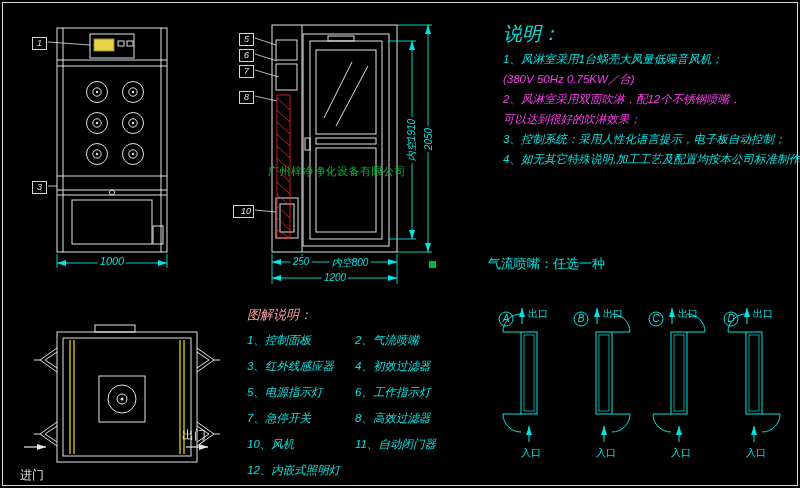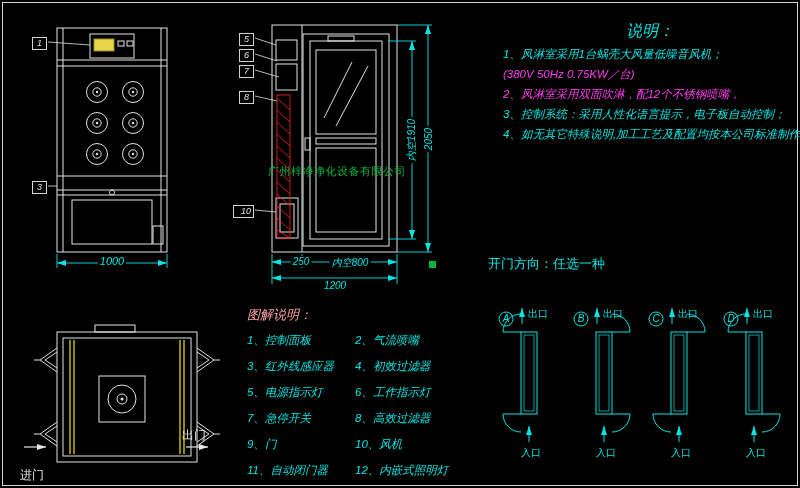--- a/index.html
+++ b/index.html
@@ -16,21 +16,21 @@
   .fs12{font-size:12px;}
   .fs11{font-size:11px;}
   .fs10{font-size:10px;}
   .dimh{position:absolute;color:#00e5e5;font-size:10px;font-style:italic;background:#000;
         padding:0 2px;white-space:nowrap;transform:translateX(-50%);}
   .dimv{position:absolute;color:#00e5e5;font-size:10px;font-style:italic;background:#000;
         padding:0 2px;white-space:nowrap;transform:translate(-50%,-50%) rotate(-90deg);}
   .callout{position:absolute;min-width:9px;text-align:center;border:1px solid #cfd4d8;
            color:#dfe3e6;font-size:9px;line-height:11px;padding:0 2px;background:#000;font-style:italic;}
   .notes{position:absolute;left:503px;top:21px;width:294px;}
-  .notes .title{font-size:16px;color:#00e5e5;font-style:italic;margin-bottom:6px;text-align:center;}
+  .notes .title{font-size:19px;color:#00e5e5;font-style:italic;margin-bottom:6px;}
   .notes .line{font-size:11.5px;font-style:italic;line-height:13px;margin-bottom:7px;white-space:nowrap;}
   .legend{position:absolute;left:247px;top:306px;width:228px;}
   .legend .title{font-size:13px;color:#fca5a5;font-style:italic;}
   .legend .grid{display:grid;grid-template-columns:108px auto;row-gap:11px;margin-top:9px;}
   .legend .item{font-size:11.5px;color:#00e5e5;font-style:italic;white-space:nowrap;}
   .door-letter{position:absolute;width:12px;text-align:center;font-size:10px;color:#00e5e5;font-style:italic;}
 </style>
 </head>
 <body>
 
@@ -240,36 +240,37 @@
   <div class="callout" style="left:32px;top:181px;">3</div>
   <div class="callout" style="left:239px;top:33px;">5</div>
   <div class="callout" style="left:239px;top:49px;">6</div>
   <div class="callout" style="left:239px;top:65px;">7</div>
   <div class="callout" style="left:239px;top:91px;">8</div>
   <div class="callout" style="left:233px;top:205px;padding-left:7px;">10</div>
 
   <div class="dimh" style="left:112px;top:255px;font-size:11px;">1000</div>
   <div class="dimh" style="left:287px;top:256px;margin-left:14px;">250</div>
   <div class="dimh" style="left:350px;top:256px;">内空800</div>
-  <div class="dimh" style="left:335px;top:280px;">1200</div>
+  <div class="dimh" style="left:335px;top:272px;">1200</div>
   <div class="dimv" style="left:412px;top:140px;">内空1910</div>
   <div class="dimv" style="left:428px;top:139px;">2050</div>
 
   <div class="t gr fs11" style="left:268px;top:164px;letter-spacing:0.5px;">广州梓净净化设备有限公司</div>
 
   <div class="notes">
     <div class="title">说明：</div>
     <div class="line cy">1、风淋室采用1台蜗壳大风量低噪音风机；</div>
     <div class="line mg">(380V  50Hz  0.75KW／台)</div>
     <div class="line mg">2、风淋室采用双面吹淋，配12个不锈钢喷嘴，</div>
+    <div class="line mg">可以达到很好的吹淋效果；</div>
     <div class="line cy">3、控制系统：采用人性化语言提示，电子板自动控制；</div>
     <div class="line cy">4、如无其它特殊说明,加工工艺及配置均按本公司标准制作。</div>
   </div>
 
-  <div class="t cy fs13" style="left:488px;top:255px;">开门方向：任选一种</div>
+  <div class="t cy fs13" style="left:488px;top:255px;">气流喷嘴：任选一种</div>
 
   <div class="door-letter" style="left:500px;top:313px;">A</div>
   <div class="t cy fs10" style="left:528px;top:307px;">出口</div>
   <div class="t cy fs10" style="left:521px;top:446px;">入口</div>
 
   <div class="door-letter" style="left:575px;top:313px;">B</div>
   <div class="t cy fs10" style="left:603px;top:307px;">出口</div>
   <div class="t cy fs10" style="left:596px;top:446px;">入口</div>
 
   <div class="door-letter" style="left:650px;top:313px;">C</div>
@@ -287,19 +288,18 @@
     <div class="title">图解说明：</div>
     <div class="grid">
       <div class="item"><span>1、</span><span>控制面板</span></div>
       <div class="item"><span>2、</span><span>气流喷嘴</span></div>
       <div class="item"><span>3、</span><span>红外线感应器</span></div>
       <div class="item"><span>4、</span><span>初效过滤器</span></div>
       <div class="item"><span>5、</span><span>电源指示灯</span></div>
       <div class="item"><span>6、</span><span>工作指示灯</span></div>
       <div class="item"><span>7、</span><span>急停开关</span></div>
       <div class="item"><span>8、</span><span>高效过滤器</span></div>
-      <div class="item"><span>9、</span><span>门</span></div>
       <div class="item"><span>10、</span><span>风机</span></div>
       <div class="item"><span>11、</span><span>自动闭门器</span></div>
       <div class="item"><span>12、</span><span>内嵌式照明灯</span></div>
     </div>
   </div>
 </div>
 
 </body></html>

